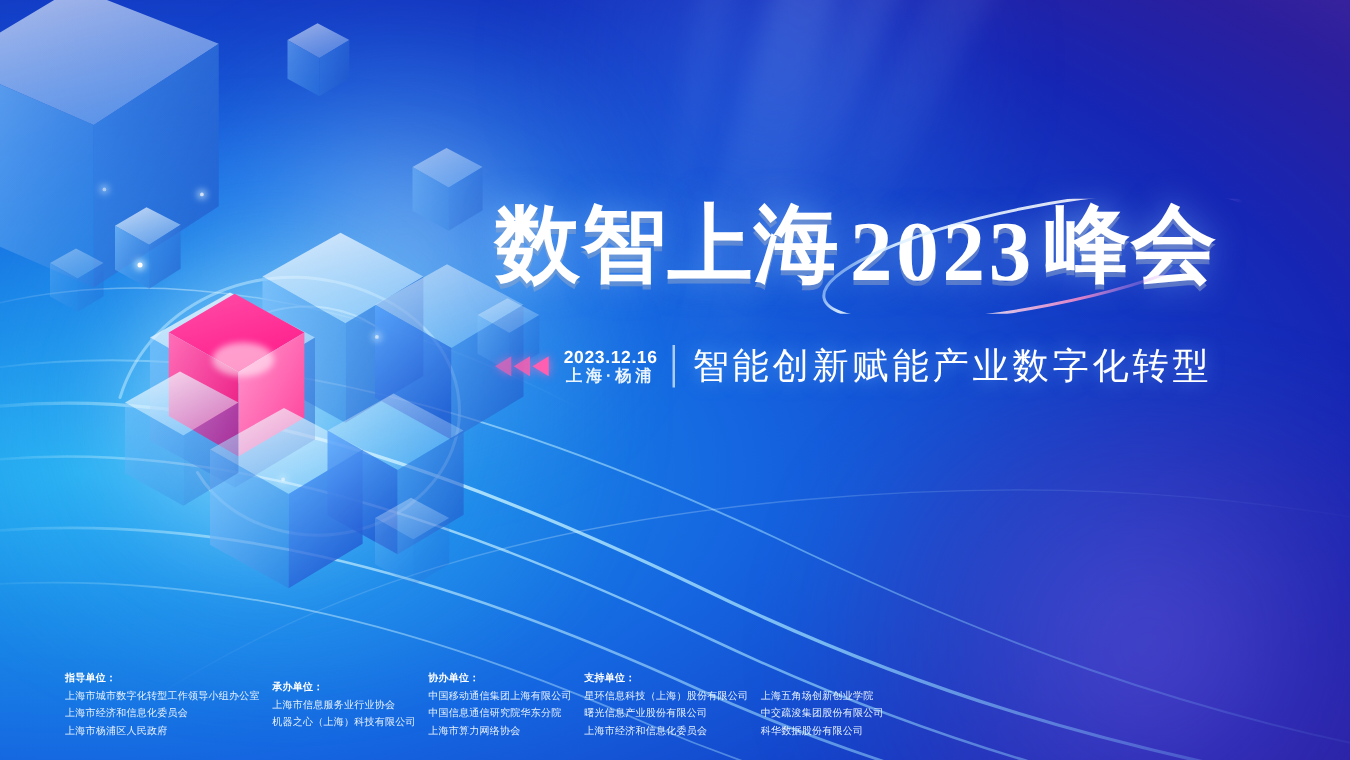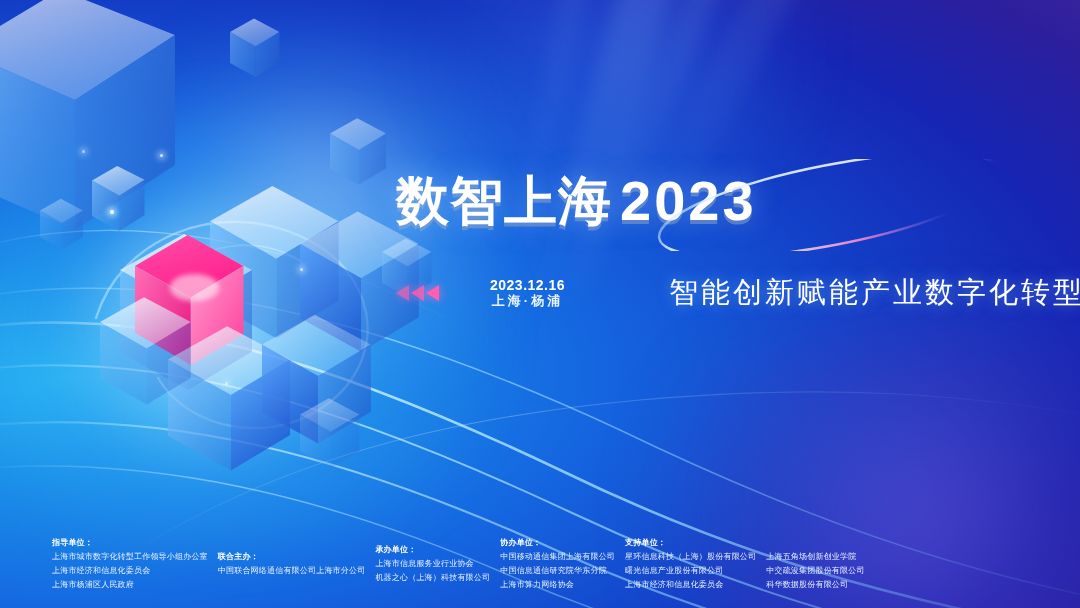--- a/index.html
+++ b/index.html
@@ -53,45 +53,45 @@
   
   .titleblock{position:absolute;left:396px;top:155px;width:640px;z-index:9;}
 
   .main-title{
     position:relative;
     height:92px;
     display:flex;align-items:center;
     white-space:nowrap;
   }
   .mt-cn{
-    font-size:53px;font-weight:bold;color:#ffffff;
+    font-size:68px;font-weight:bold;color:#ffffff;
     letter-spacing:1px;line-height:1;
     text-shadow:0 4px 0 rgba(150,170,200,.48), 0 0 26px rgba(140,200,255,.55);
+    font-family:Liberation Mono, monospace;
+  }
+  .mt-year{
+    font-size:68px;font-weight:bold;color:#ffffff;
+    letter-spacing:3px;line-height:1;margin:0 8px;
     font-family:Liberation Serif, serif;
-  }
-  .mt-year{
-    font-size:56px;font-weight:bold;color:#ffffff;
-    letter-spacing:3px;line-height:1;margin:0 8px;
-    font-family:Liberation Sans, sans-serif;
     text-shadow:0 4px 0 rgba(150,170,200,.48), 0 0 26px rgba(140,200,255,.55);
     text-align:center;
   }
   .orbit{position:absolute;left:255px;top:4px;width:370px;height:92px;pointer-events:none;}
   .orbit svg{width:100%;height:100%;}
 
   .sub-title{
     margin-top:4px;
     font-size:38px;font-weight:bold;color:#f2f8ff;
     letter-spacing:3px;white-space:nowrap;
     text-shadow:0 0 18px rgba(120,190,255,.65);
   }
 
   .tagline{
     margin-top:26px;
-    display:flex;align-items:center;white-space:nowrap;gap:39px;
+    display:flex;align-items:center;white-space:nowrap;
   }
   .arrows{display:flex;align-items:center;gap:2px;margin-right:12px;}
   .arrow{width:0;height:0;border-top:8px solid transparent;border-bottom:8px solid transparent;
     border-right:13px solid #ff5fb0;filter:drop-shadow(0 0 4px rgba(255,110,190,.8));}
   .arrow.a2{opacity:.85;}
   .arrow.a3{opacity:.7;}
   .datebox{display:flex;flex-direction:column;align-items:center;line-height:1.15;margin-right:12px;}
   .date-top{font-size:14px;color:#ffffff;letter-spacing:.5px;font-weight:bold;}
   .date-bot{font-size:13px;color:#eaf4ff;letter-spacing:3px;font-weight:bold;}
   .vdiv{width:2px;height:34px;background:rgba(220,238,255,.75);margin-right:14px;}
@@ -280,20 +280,21 @@
   <div class="sparkle" style="left:160px;top:154px;width:3px;height:3px;opacity:.8;"></div>
   <div class="sparkle" style="left:300px;top:268px;width:3px;height:3px;opacity:.7;"></div>
   <div class="sparkle" style="left:82px;top:150px;width:3px;height:3px;opacity:.6;"></div>
   <div class="sparkle" style="left:225px;top:382px;width:3px;height:3px;opacity:.6;"></div>
 
   <div class="titleblock">
 
     <div class="main-title">
       <span class="mt-cn">数智上海</span>
       <span class="mt-year">2023</span>
+      <span class="mt-cn">峰会</span>
 
       <div class="orbit">
         <svg viewBox="0 0 370 92" preserveAspectRatio="none">
           <defs>
             <linearGradient id="og" x1="0" y1="0" x2="1" y2="0.3">
               <stop offset="0%" stop-color="#9fd8ff" stop-opacity="0"></stop>
               <stop offset="20%" stop-color="#dff1ff" stop-opacity=".9"></stop>
               <stop offset="55%" stop-color="#ffffff" stop-opacity=".85"></stop>
               <stop offset="80%" stop-color="#ff8ec8" stop-opacity=".85"></stop>
               <stop offset="100%" stop-color="#b388ff" stop-opacity="0"></stop>
@@ -323,24 +324,20 @@
   <div class="footer">
 
     <div class="fcol">
       <div class="fhead">指导单位：</div>
       <div class="fitem">上海市城市数字化转型工作领导小组办公室</div>
       <div class="fitem">上海市经济和信息化委员会</div>
       <div class="fitem">上海市杨浦区人民政府</div>
     </div>
 
 
-    <div class="fcol">
-      <div class="fhead">联合主办：</div>
-      <div class="fitem">中国联合网络通信有限公司上海市分公司</div>
-    </div>
 
     <div class="fcol">
       <div class="fhead">承办单位：</div>
       <div class="fitem">上海市信息服务业行业协会</div>
       <div class="fitem">机器之心（上海）科技有限公司</div>
     </div>
 
     <div class="fcol">
       <div class="fhead">协办单位：</div>
       <div class="fitem">中国移动通信集团上海有限公司</div>

